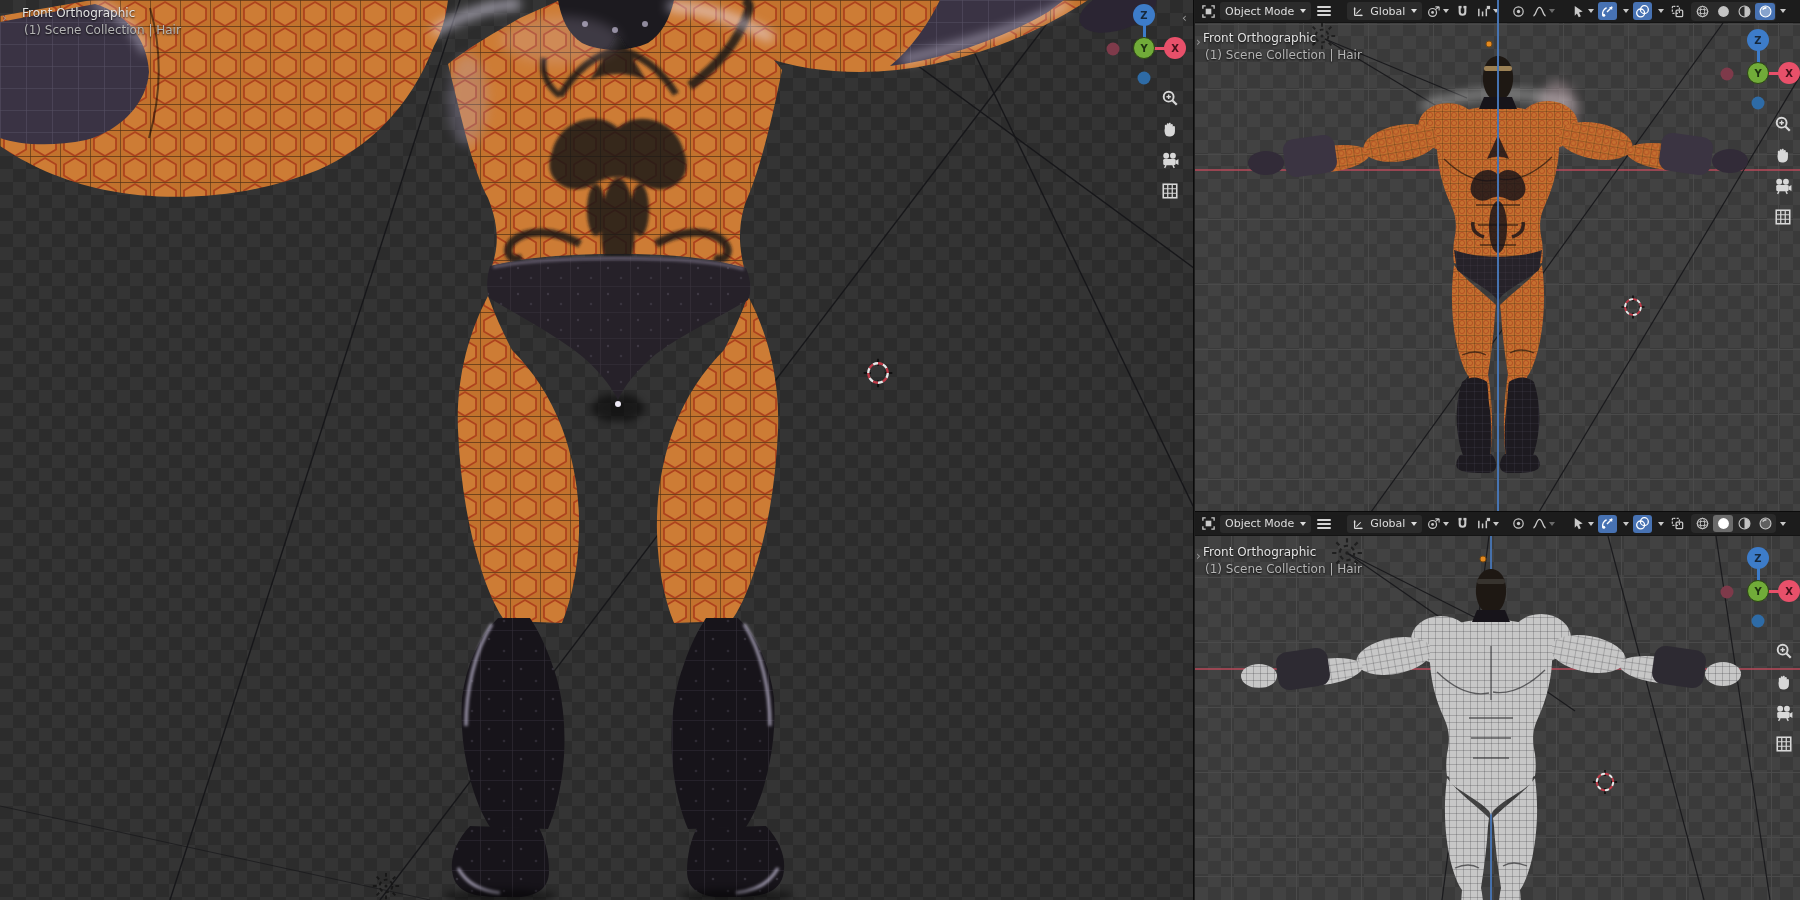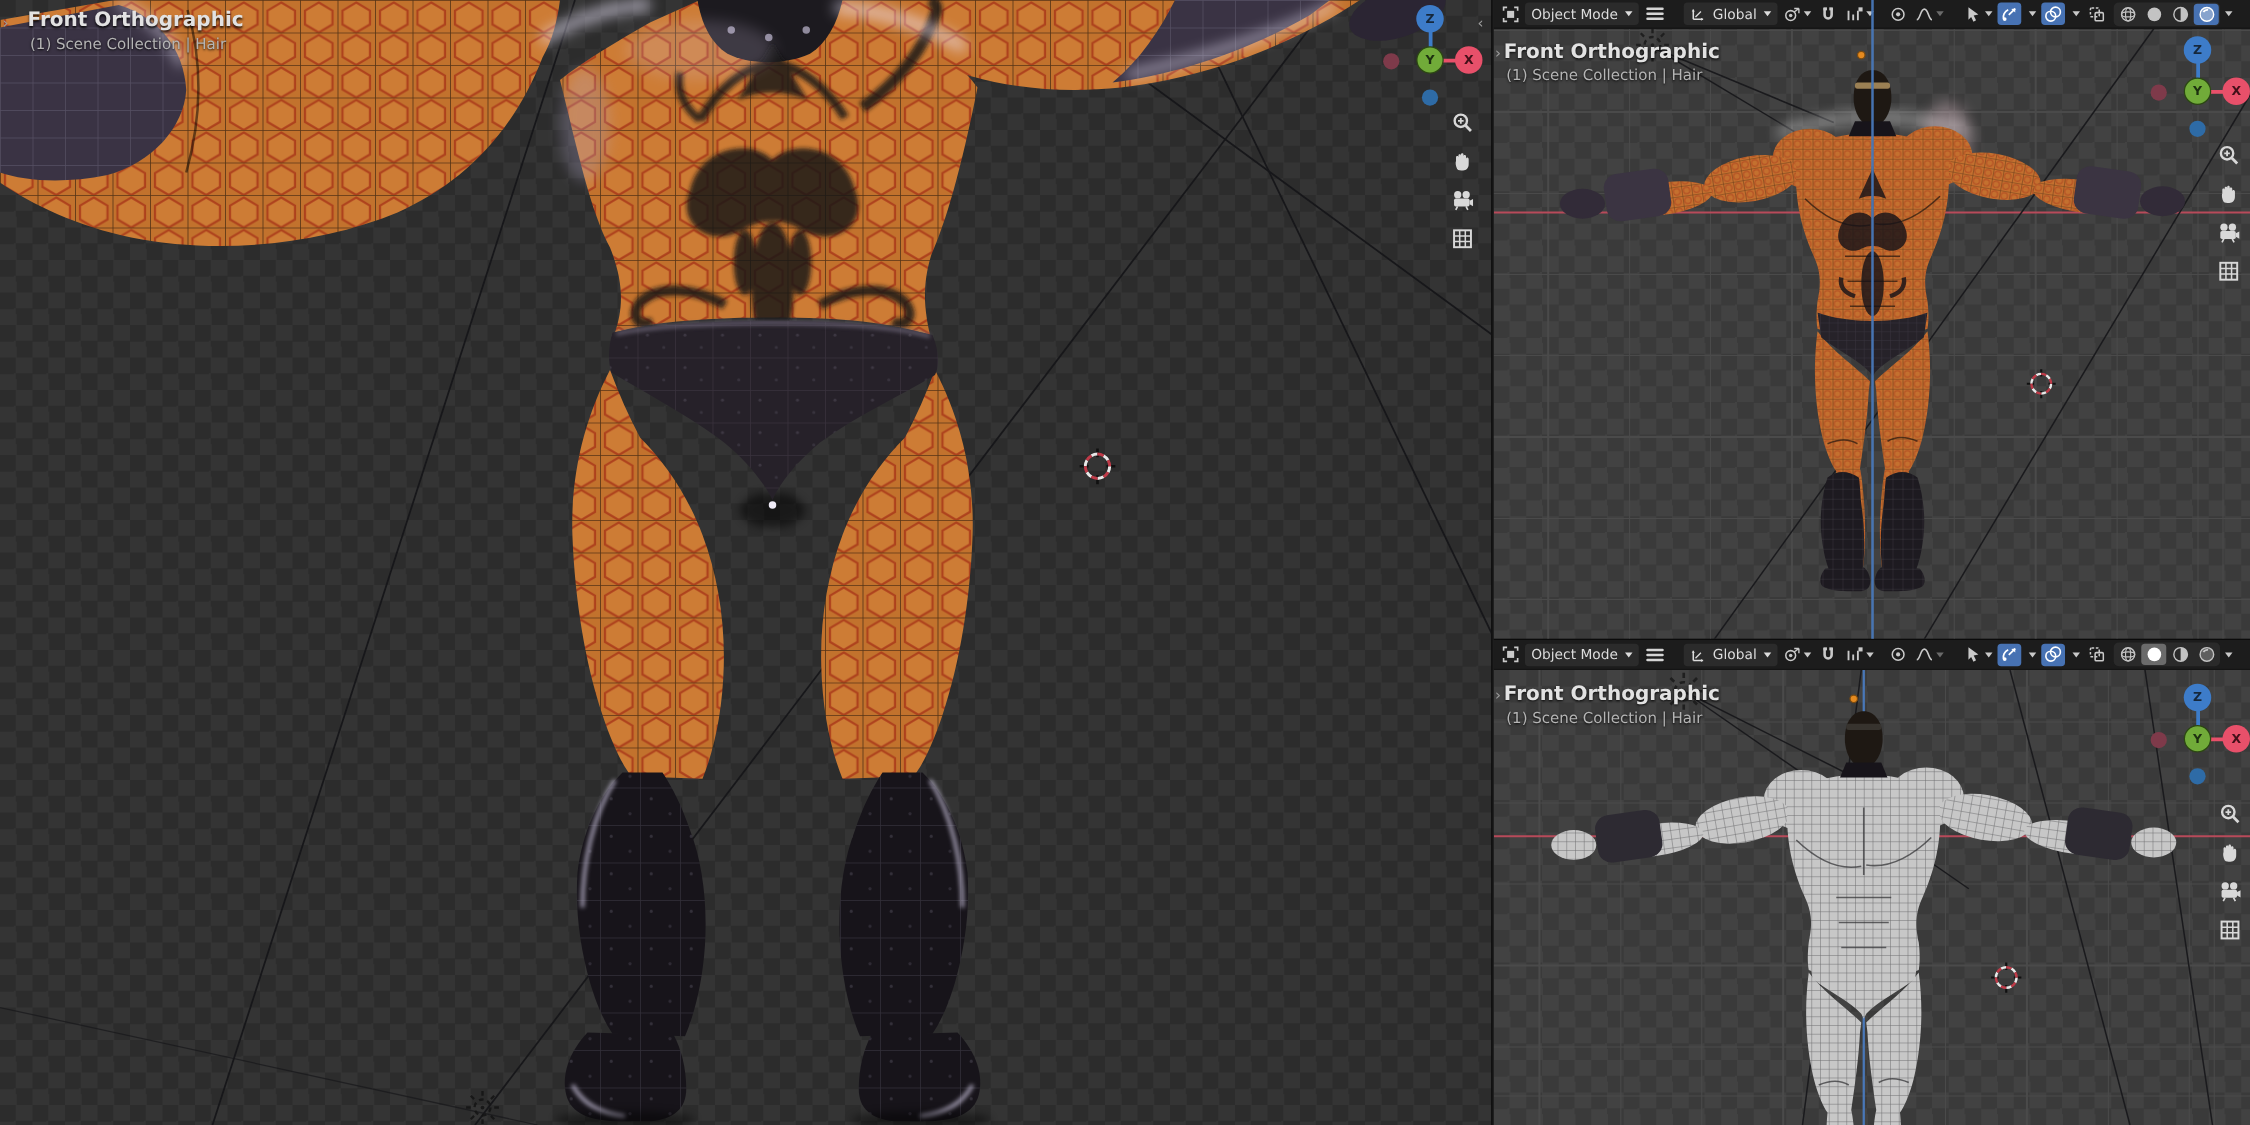--- a/index.html
+++ b/index.html
@@ -42,21 +42,21 @@
   .hgap{width:8px;} .hgap-s{width:4px;}
   .shadegrp{display:flex;background:#2a2a2a;border-radius:4px;padding:1px;gap:1px;margin-left:2px;}
   .shadebtn{width:20px;height:17px;border-radius:3px;display:flex;align-items:center;
     justify-content:center;color:#c3c3c3;}
   .shadebtn.on-blue{background:#4772b3;color:#fff;}
   .shadebtn.on-solid{background:#6b6b6b;color:#fff;}
   .ic{display:block;}
 
   
   .vlabels{position:absolute;z-index:5;pointer-events:none;}
-  .vlabel1{font-size:16px;color:#e2e2e2;text-shadow:0 1px 2px rgba(0,0,0,.9);font-weight:bold;}
+  .vlabel1{font-size:12px;color:#e2e2e2;text-shadow:0 1px 2px rgba(0,0,0,.9);}
   .vlabel2{font-size:12px;color:#b5b5b5;margin-top:3px;margin-left:2px;
     text-shadow:0 1px 2px rgba(0,0,0,.9);}
   .ptoggle{position:absolute;color:#9a9a9a;font-size:12px;z-index:5;line-height:1;}
 
   
   .navgizmo{position:absolute;width:84px;height:88px;z-index:5;}
   .ball{position:absolute;border-radius:50%;display:flex;align-items:center;justify-content:center;
     font-size:10px;font-weight:bold;color:#16283c;transform:translate(-50%,-50%);}
   .ball.bz{width:22px;height:22px;background:#3d7cc9;}
   .ball.by{width:22px;height:22px;background:#71ab39;color:#1d3010;border:1px solid #2c4713;}

